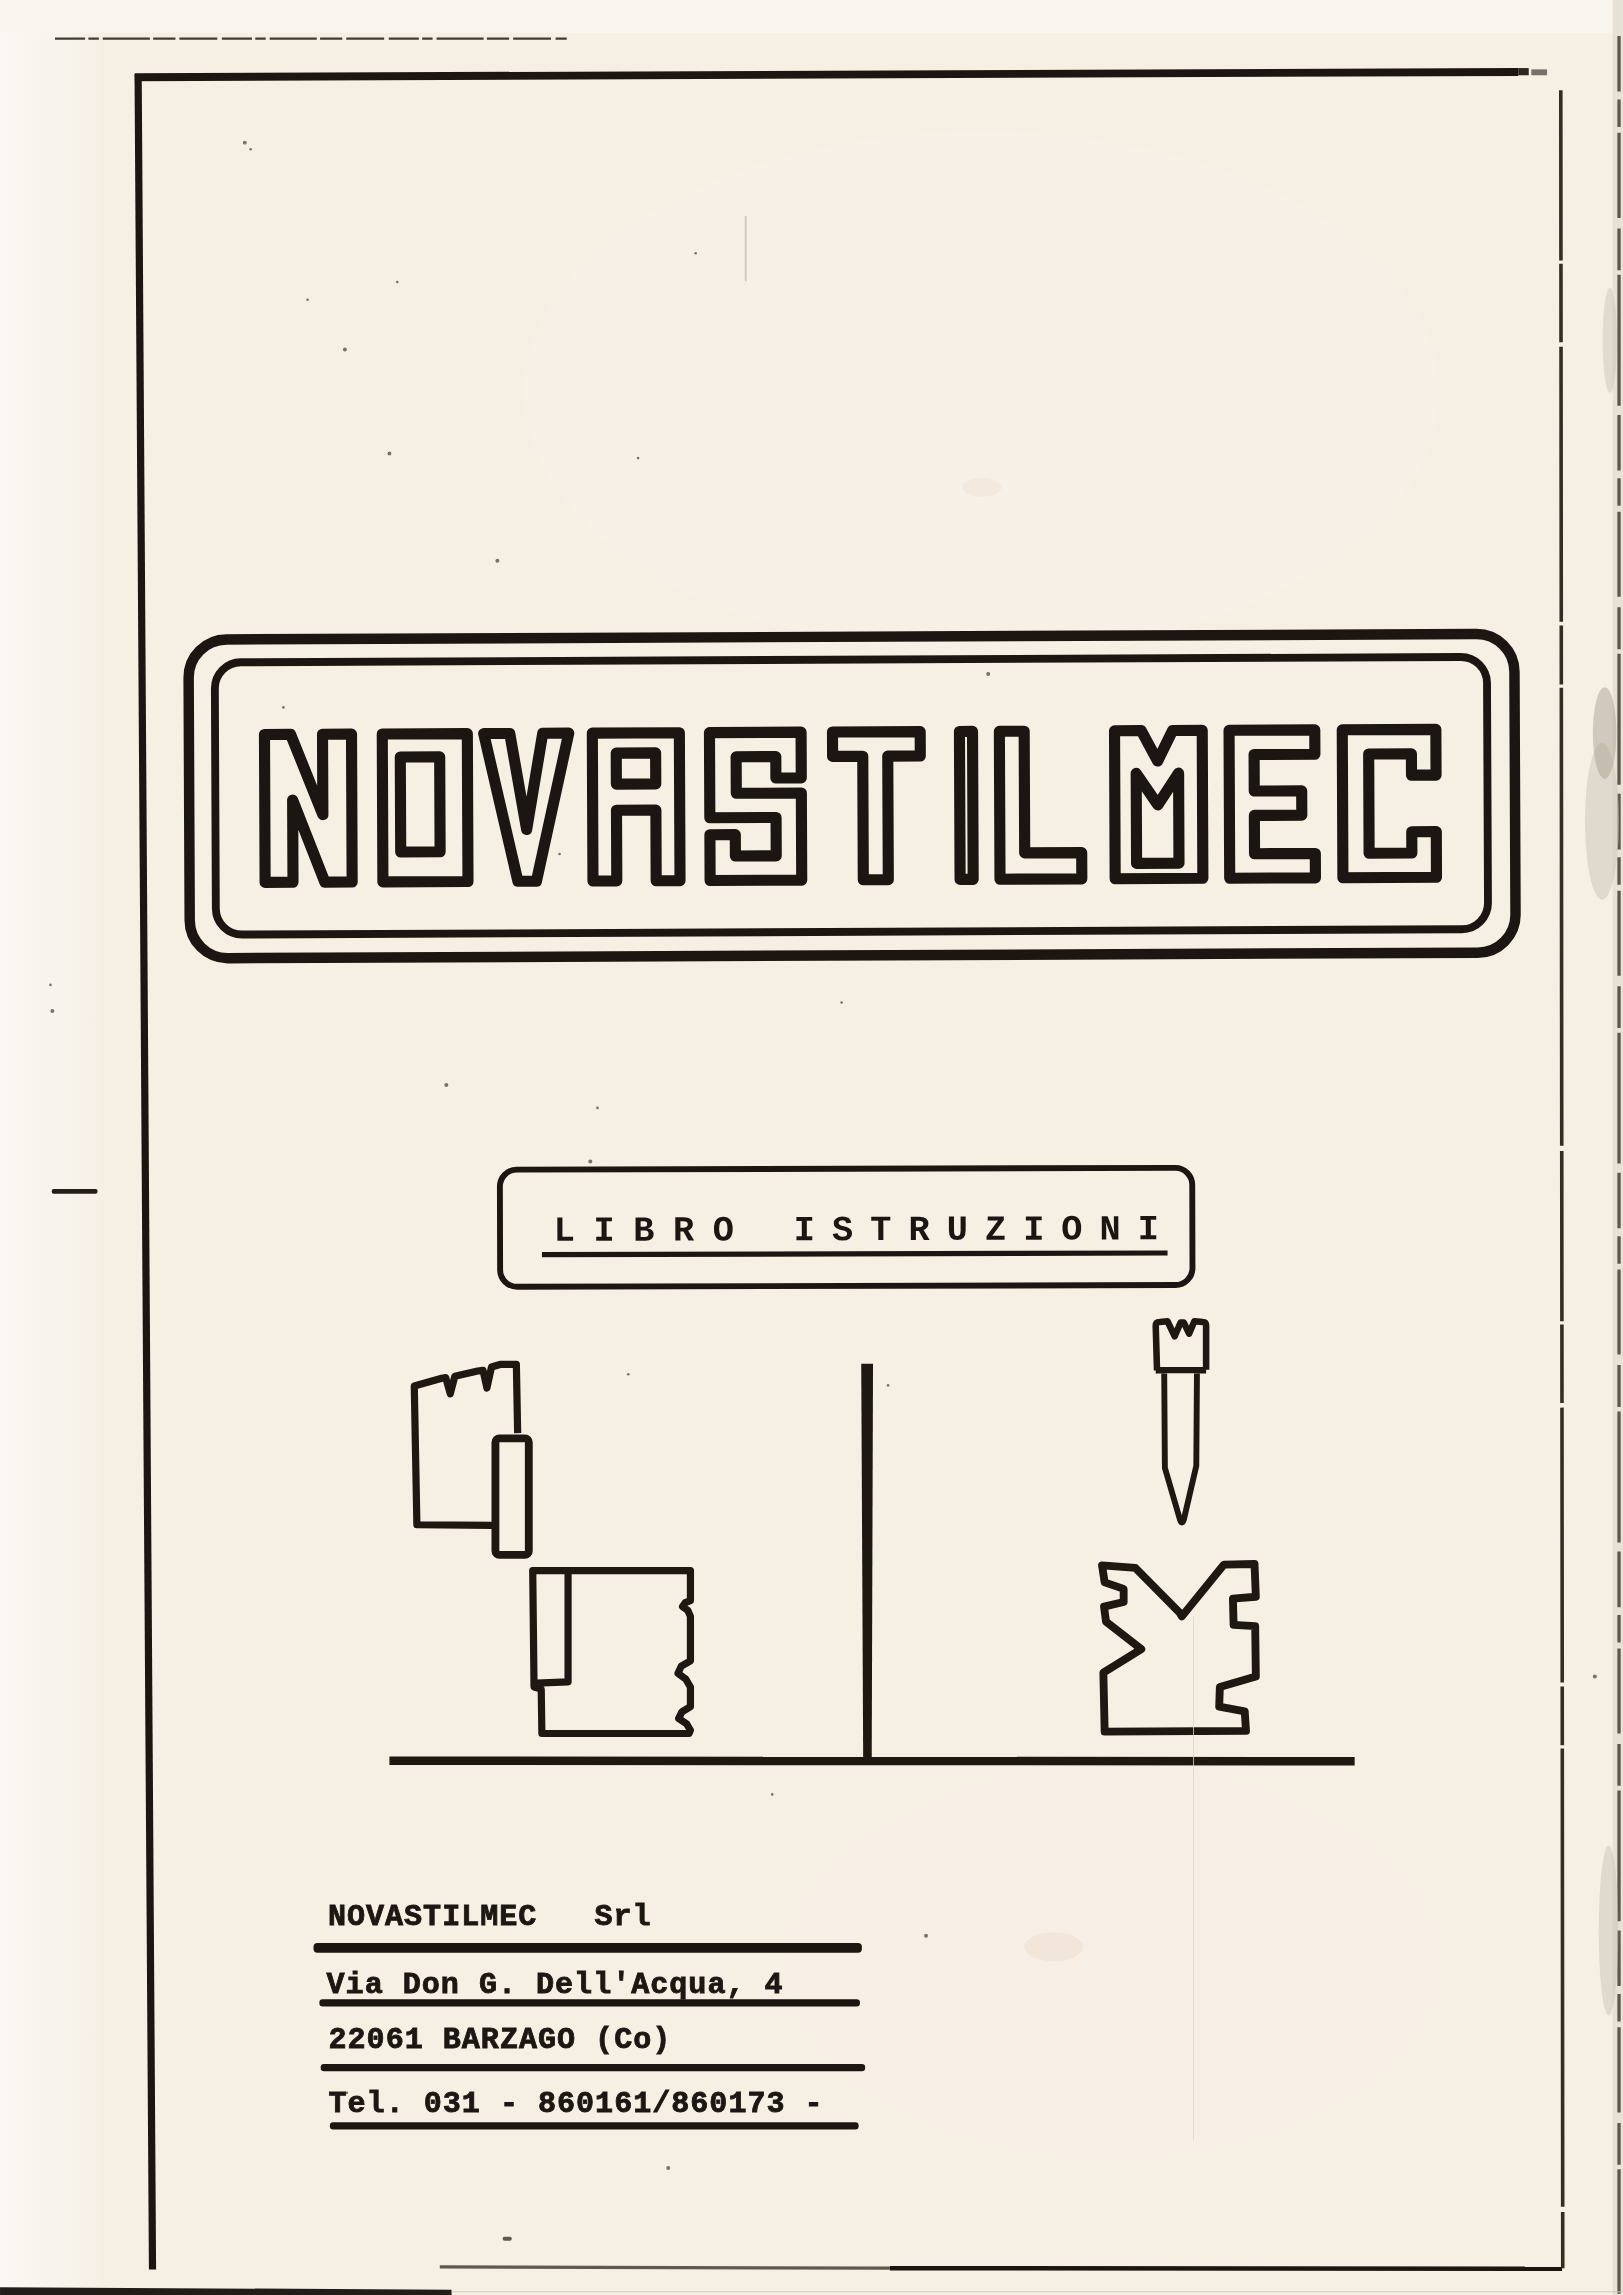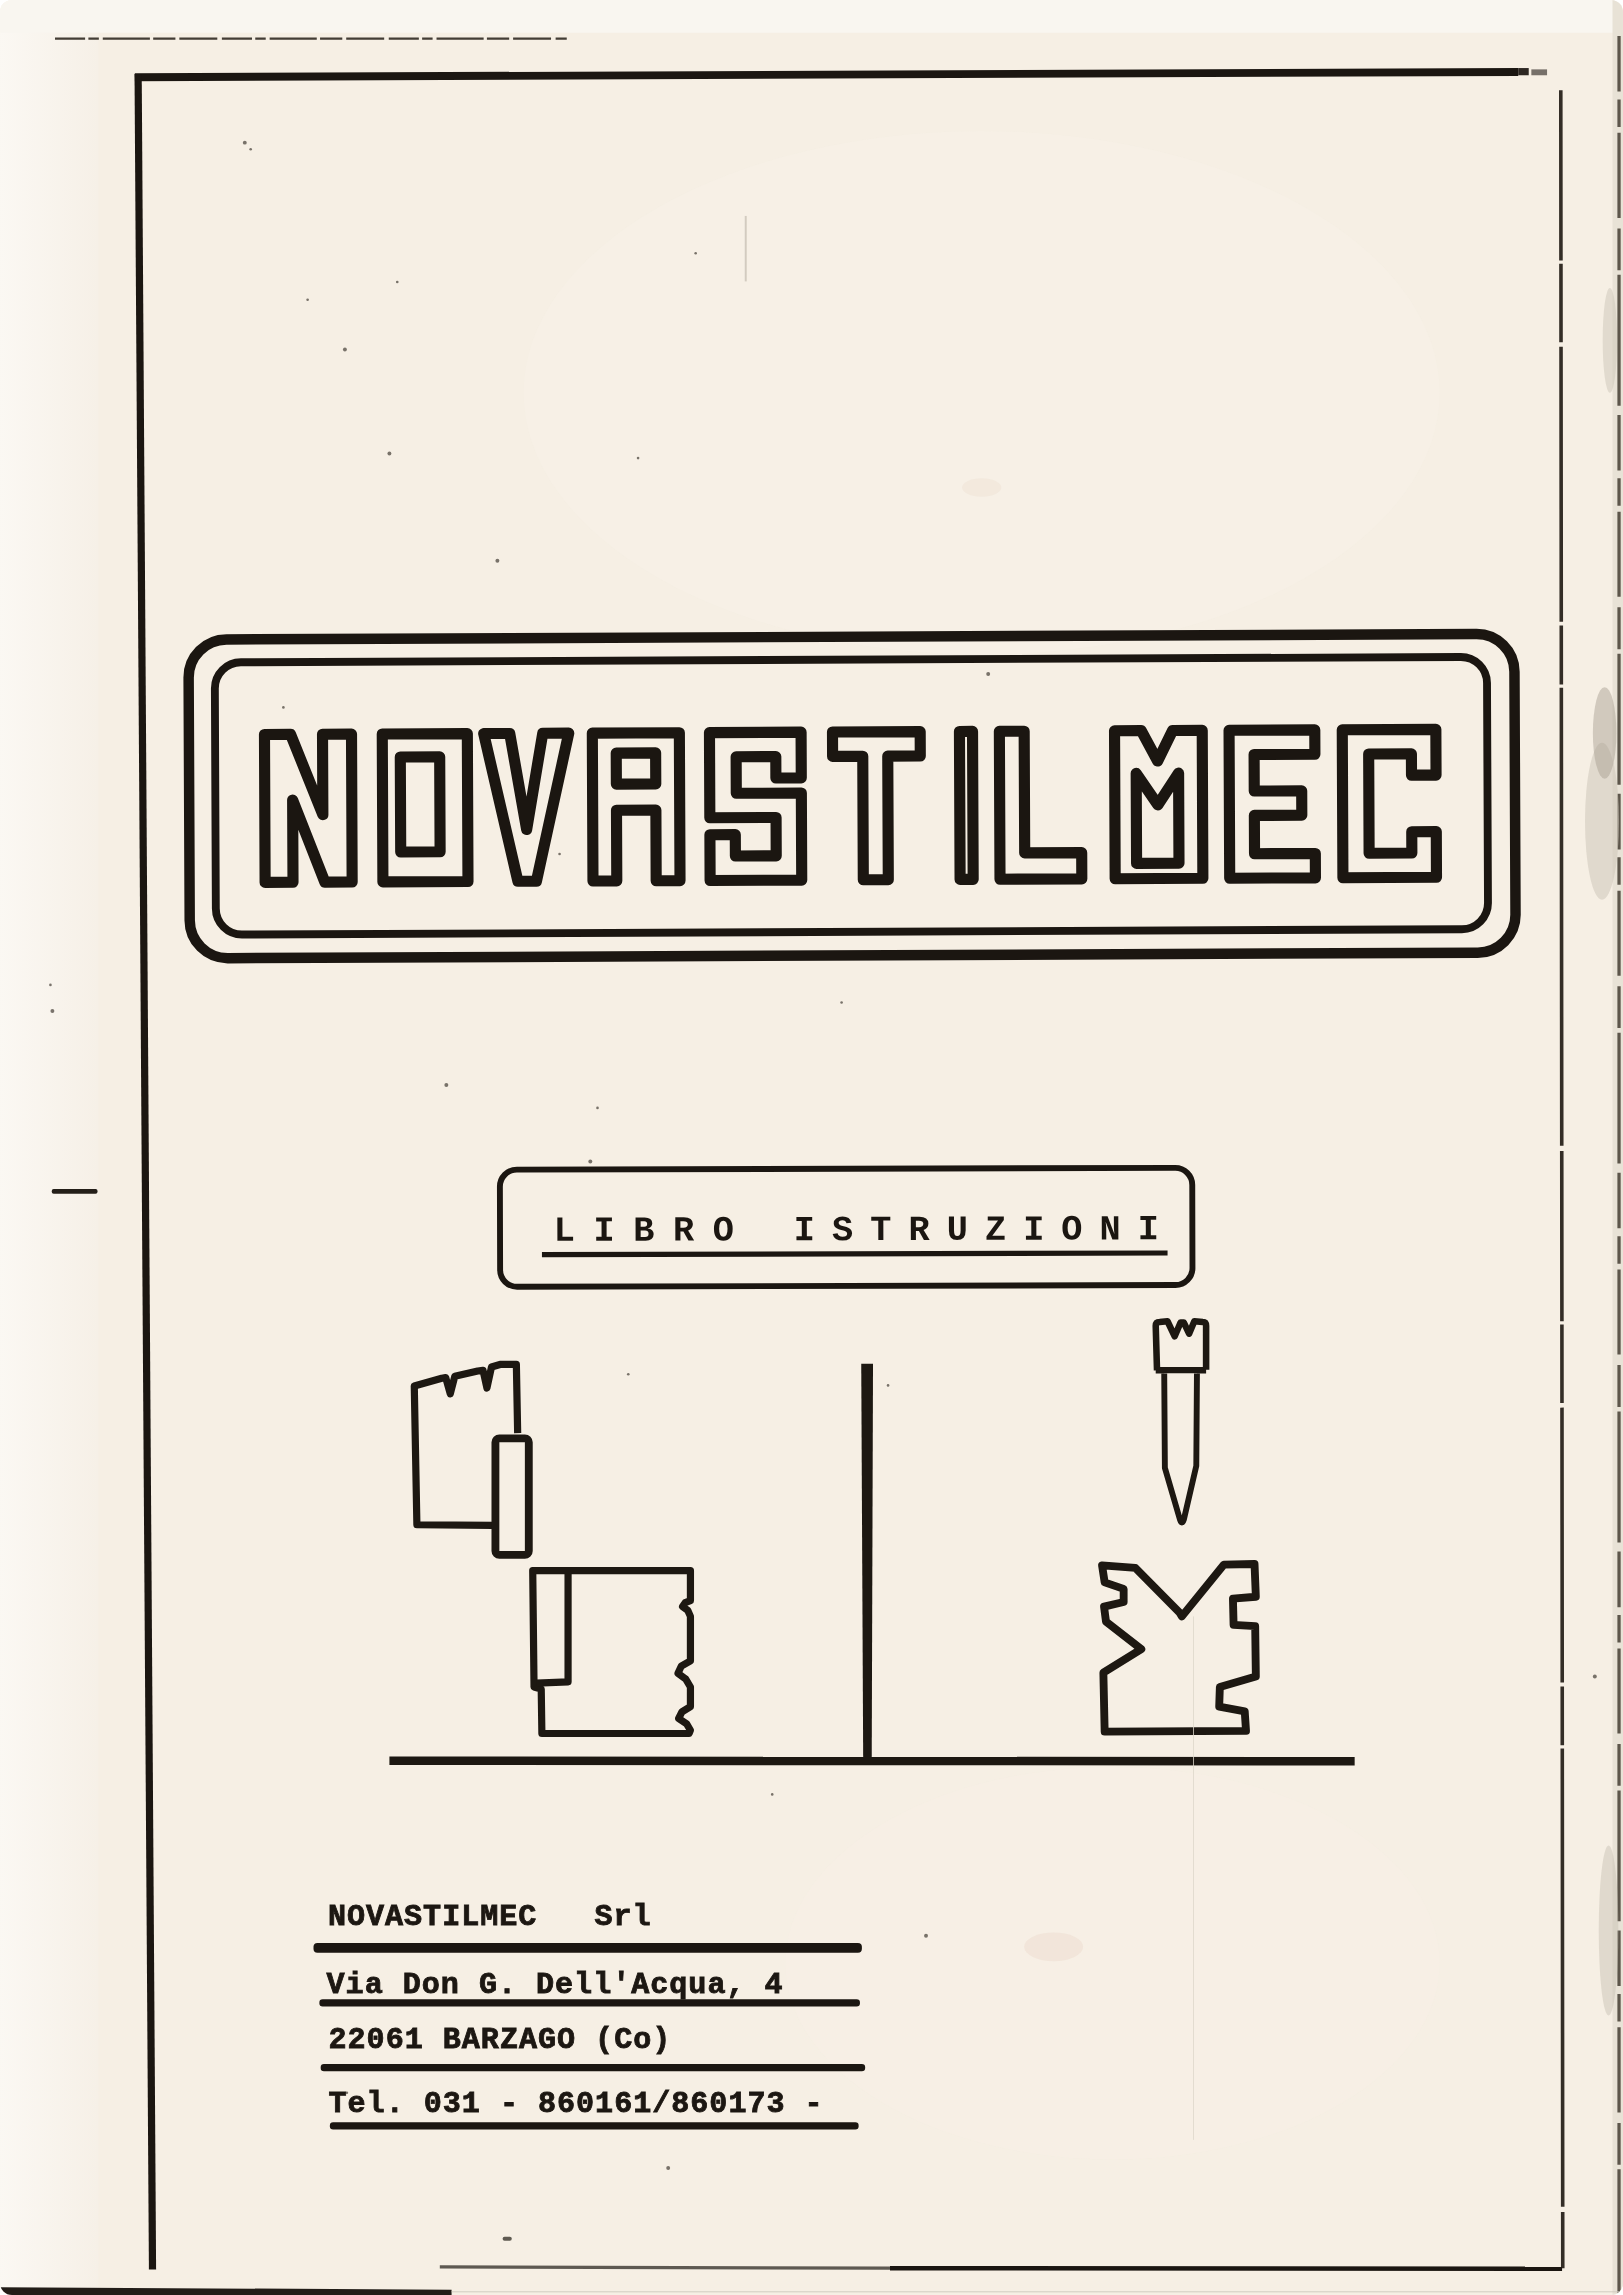--- a/index.html
+++ b/index.html
@@ -1,15 +1,15 @@
 <!DOCTYPE html>
 <html style="font-size:10.5px"><head><meta charset="utf-8">
 <style>
 html,body{margin:0;padding:0;background:#fff;}
-#page{position:relative;width:1623px;height:2295px;overflow:hidden;border-radius:12px;}
+#page{position:relative;width:1623px;height:2295px;overflow:hidden;}
 </style></head>
 <body>
 <div id="page">
 <svg width="1623" height="2295" viewBox="0 0 2480 3507" font-family="Liberation Mono, monospace">
 <defs>
         <linearGradient id="lg" x1="0" y1="0" x2="1" y2="0">
           <stop offset="0" stop-color="#fbf8f3"></stop>
           <stop offset="1" stop-color="#f6f0e7"></stop>
         </linearGradient>
       </defs>

